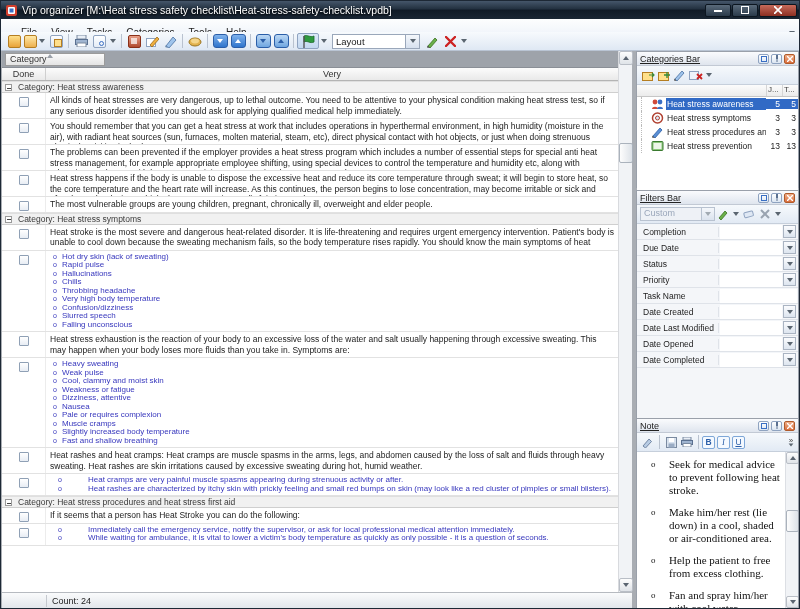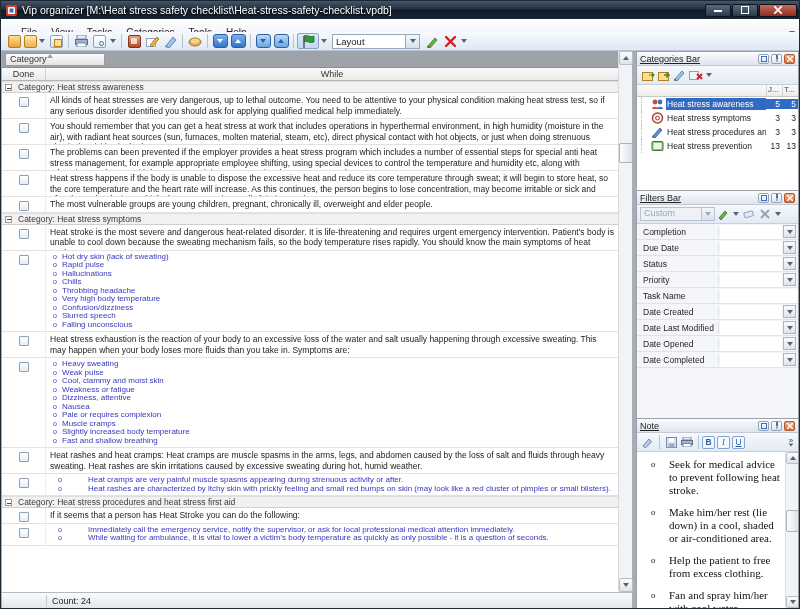--- a/index.html
+++ b/index.html
@@ -294,21 +294,21 @@
 
 <div id="grid">
   <div id="groupbar">
     <div id="groupbox">
       <span>Category</span>
       <span class="sortasc"></span>
     </div>
   </div>
   <div id="colheader">
     <div class="c1">Done</div>
-    <div class="c2">While</div>
+    <div class="c2">Very</div>
   </div>
   <div id="rows">
       <div class="grp"><span class="minus"></span>Category: Heat stress awareness</div>
       <div class="trow">
         <div class="donecell">
           <span class="cb"></span>
         </div>
         <div class="namecell clamp2">All kinds of heat stresses are very dangerous, up to lethal outcome. You need to be attentive to your physical condition making heat stress test, so if any serious disorder identified you should ask for applying qualified medical help immediately.</div>
       </div>
       <div class="trow">

